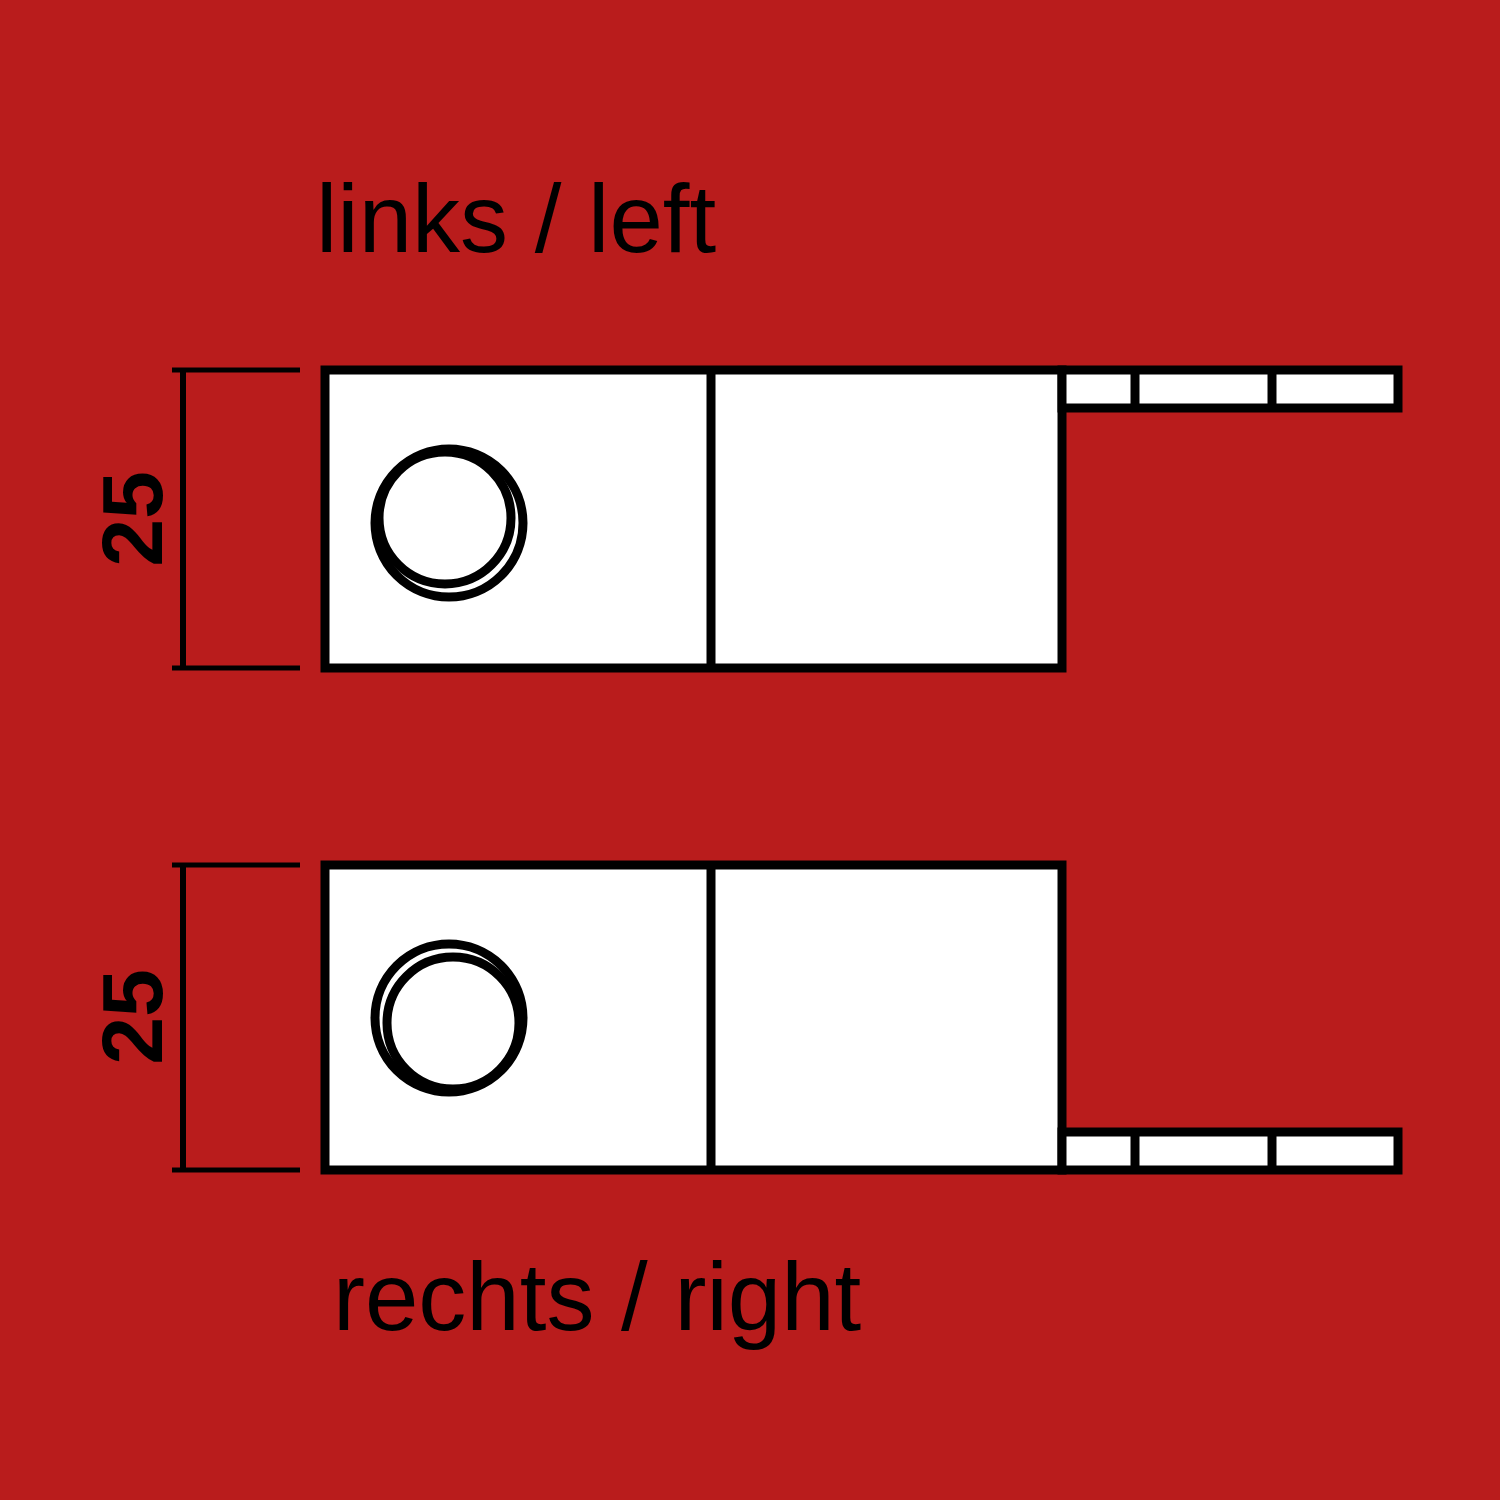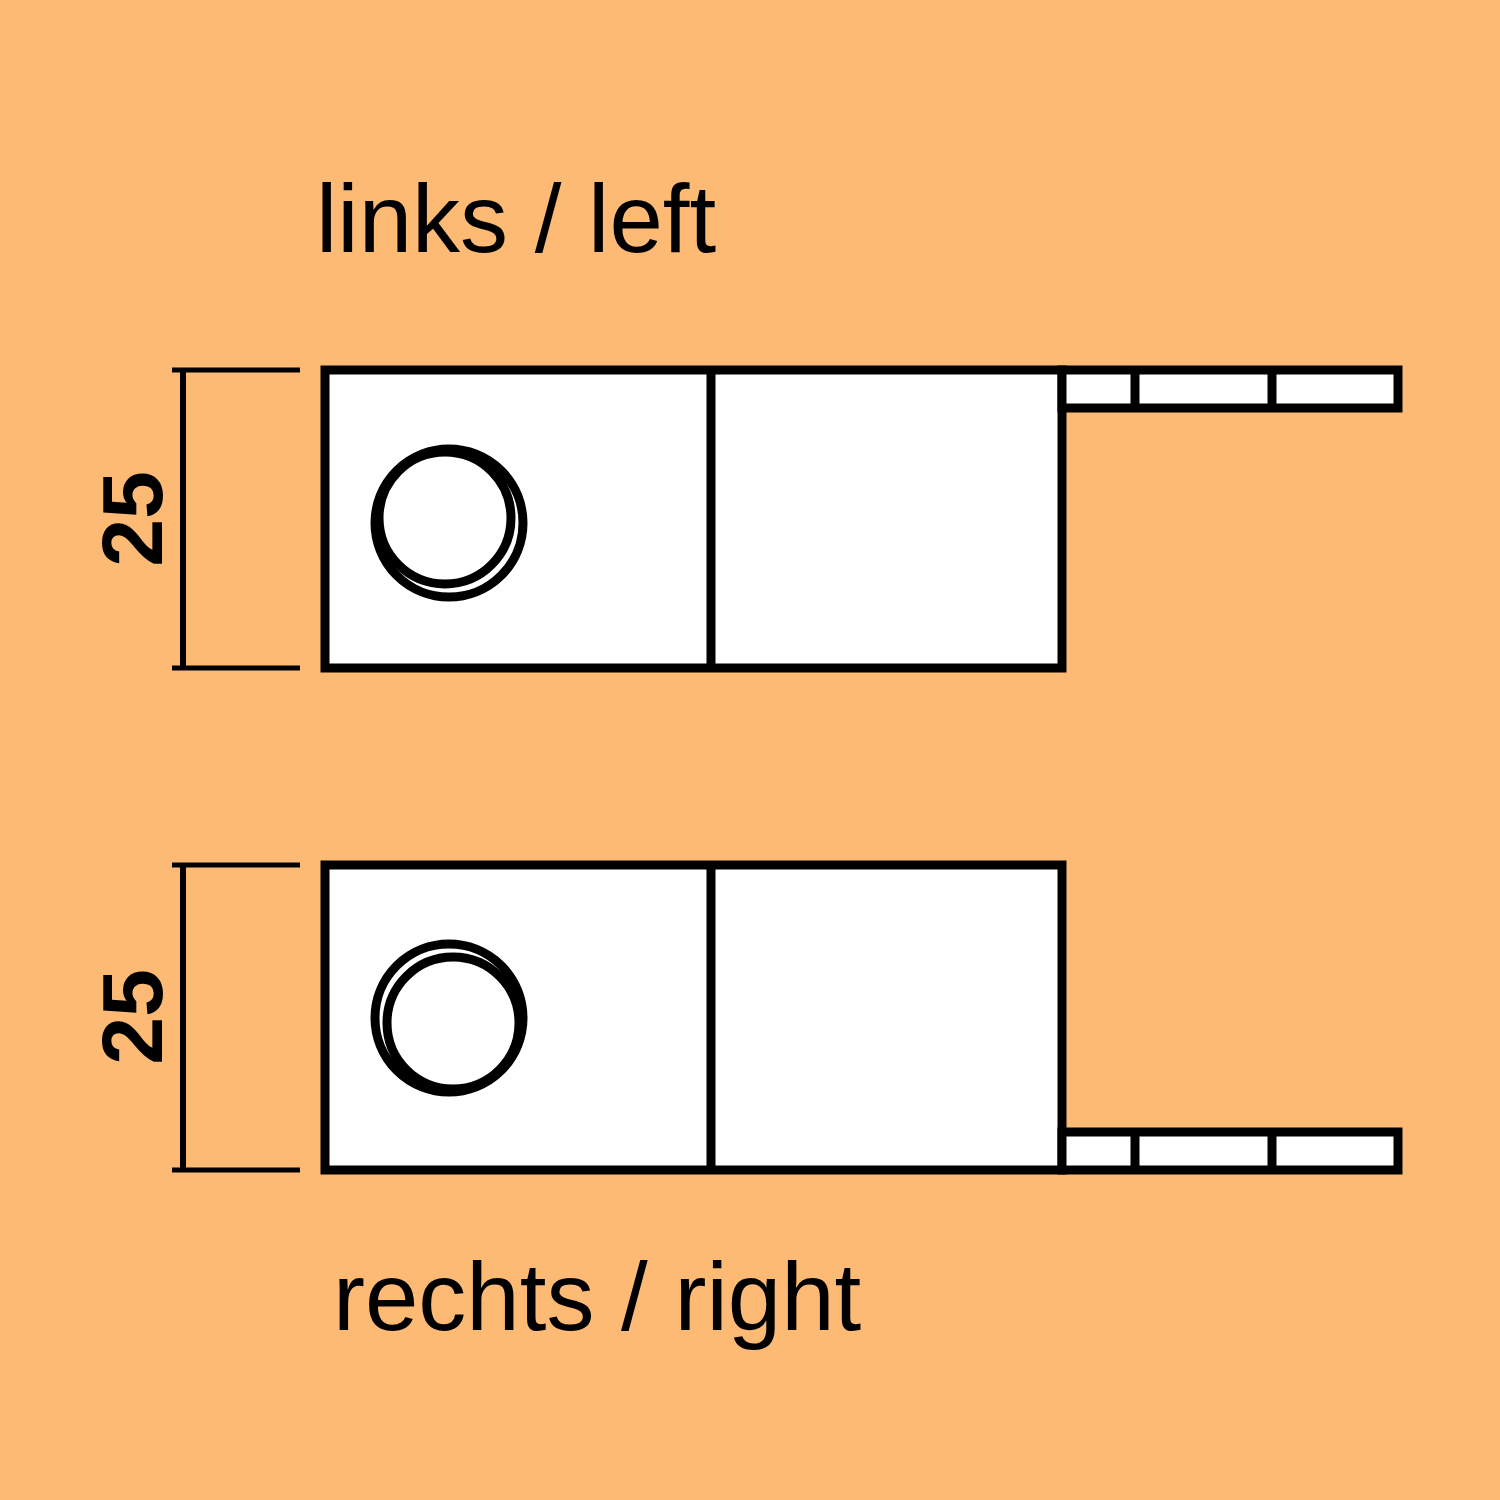--- a/index.html
+++ b/index.html
@@ -3,21 +3,21 @@
 <meta charset="utf-8">
 <title>Technical Drawing</title>
 <style>
   html,body{margin:0;padding:0;background:#ffffff;}
   body{
     width:1500px;height:1500px;
     font-family:"Liberation Sans", sans-serif;
     color:#000000;
     overflow:hidden;
   }
-  #stage{position:relative;width:1500px;height:1500px;background:#fdba74;}
+  #stage{position:relative;width:1500px;height:1500px;background:#b91c1c;}
   svg.drawing{position:absolute;left:0;top:0;width:1500px;height:1500px;display:block;}
   .label-text{
     font-family:"Liberation Sans", sans-serif;
     font-weight:400;
     fill:#000000;
   }
   .dim-text{
     font-family:"Liberation Sans", sans-serif;
     font-weight:700;
     fill:#000000;

